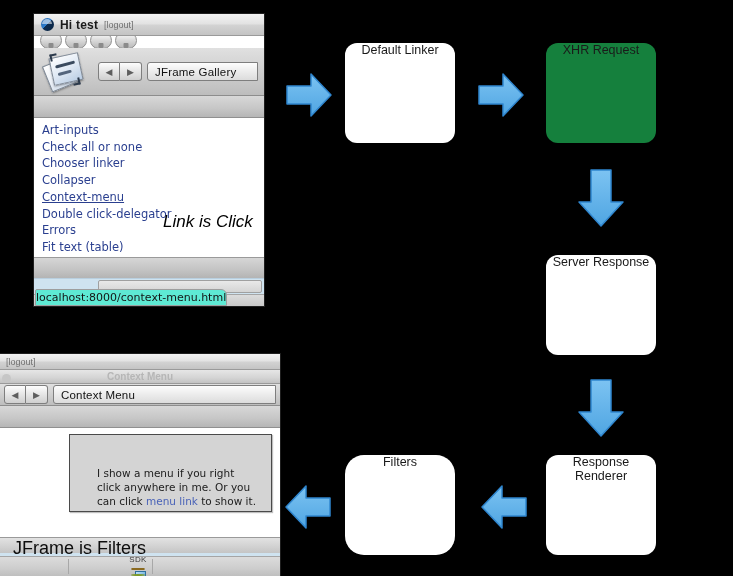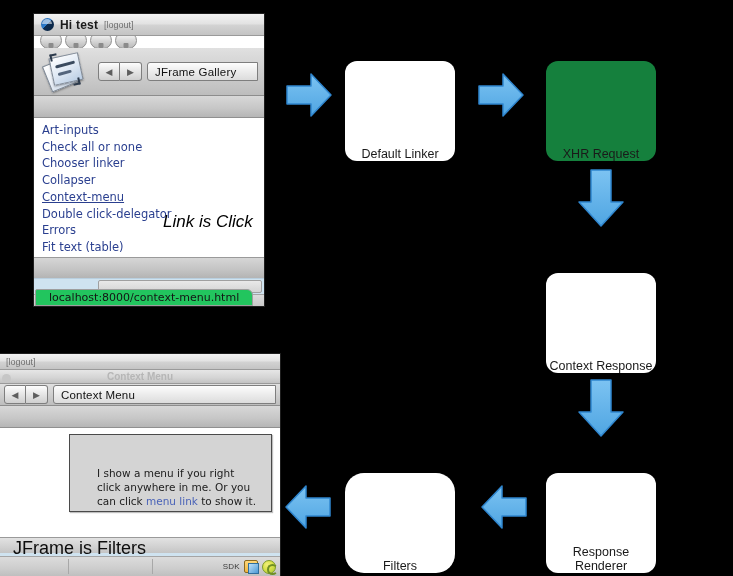--- a/index.html
+++ b/index.html
@@ -170,22 +170,22 @@
     background: linear-gradient(to bottom, #e9e9e9, #d4d4d4);
     border: 1px solid #a0a0a0; border-radius: 2px;
   }
   #win1-bottombar {
     position: absolute; left: 0; right: 0; bottom: 0; height: 12px;
     background: linear-gradient(to bottom, #dcdcdc, #c8c8c8);
     border-top: 1px solid #a5a5a5;
   }
   #win1-status-tip {
     position: absolute; left: 1px; bottom: 0px;
-    height: 17px; padding: 0 13px;
-    background: #22c55e; border: 1px solid #9e9e9e; border-radius: 2px 6px 0 0;
+    height: 17px; padding: 0 0;
+    background: #5eead4; border: 1px solid #9e9e9e; border-radius: 2px 6px 0 0;
     display: flex; align-items: center;
     font-family: "DejaVu Sans", sans-serif;
     font-size: 11px; color: #141414; white-space: nowrap;
   }
 
   
   #win2 {
     left: 0px; top: 353px; width: 281px; height: 223px;
     border: 1px solid #1f1f1f; border-left: none; border-bottom: none;
     box-shadow: 0 2px 6px rgba(0,0,0,0.6);
@@ -233,21 +233,21 @@
     border-top: 1px solid #9a9a9a;
   }
   #win2-statusbar .blueline {
     position: absolute; left: 0; right: 0; bottom: 0; height: 3px; background: #cfe3f0;
   }
   #win2-bottombar {
     position: absolute; left: 0; right: 0; bottom: 0; height: 20px;
     background: linear-gradient(to bottom, #dcdcdc 0%, #cdcdcd 60%, #bfbfbf 100%);
     border-top: 1px solid #a5a5a5;
     display: flex; align-items: center; justify-content: flex-end;
-    padding-right: 4px; gap: 4px;
+    padding-right: 4px; gap: 4px; flex-direction: column;
   }
   #win2-bottombar .divider {
     position: absolute; left: 68px; top: 2px; bottom: 2px; width: 1px; background: #a8a8a8;
   }
   #win2-bottombar .divider2 {
     position: absolute; left: 152px; top: 2px; bottom: 2px; width: 1px; background: #a8a8a8;
   }
   .sdk-label { font-size: 8px; color: #3a3a3a; letter-spacing: 0.3px; }
   .sdk-icon1 {
     width: 14px; height: 13px; border-radius: 2px;
@@ -273,25 +273,24 @@
     position: absolute; left: 13px; top: 538px;
     font-family: "Liberation Sans", sans-serif;
     font-size: 18px; color: #0d0d0d; white-space: nowrap;
   }
 
   
   .flow-box {
     position: absolute;
     background: #ffffff;
     border-radius: 12px;
-    display: flex; align-items: flex-end; justify-content: center;
+    display: flex; align-items: flex-start; justify-content: center;
     font-family: "Liberation Sans", sans-serif;
     font-size: 12.5px; color: #1a1a1a;
     text-align: center;
-    margin-top: 18px;
   }
   .arrow { position: absolute; }
   .arrow svg { display: block; }
 </style>
 </head>
 <body>
 
 <div id="stage">
 
   <div class="win" id="win1">
@@ -389,21 +388,21 @@
   <div id="win2-overlay-msg">JFrame is Filters</div>
 
   <div id="flow-layer">
       <div class="flow-box" style="left: 345px; top: 43px; width: 110px; height: 100px; background: rgb(255, 255, 255);">
         <span>Default Linker</span>
       </div>
       <div class="flow-box" style="left: 546px; top: 43px; width: 110px; height: 100px; background: #15803d;">
         <span>XHR Request</span>
       </div>
       <div class="flow-box" style="left: 546px; top: 255px; width: 110px; height: 100px; background: rgb(255, 255, 255);">
-        <span>Context Response</span>
+        <span>Server Response</span>
       </div>
       <div class="flow-box" style="left: 546px; top: 455px; width: 110px; height: 100px; background: rgb(255, 255, 255);">
         <span>Response Renderer</span>
       </div>
       <div class="flow-box" style="left: 345px; top: 455px; width: 110px; height: 100px; background: rgb(255, 255, 255); border-radius: 19px;">
         <span>Filters</span>
       </div>
       <div class="arrow" style="left: 285px; top: 70px; width: 50px; height: 50px;">
         <svg width="50" height="50" viewBox="0 0 50 50">
           <defs>

